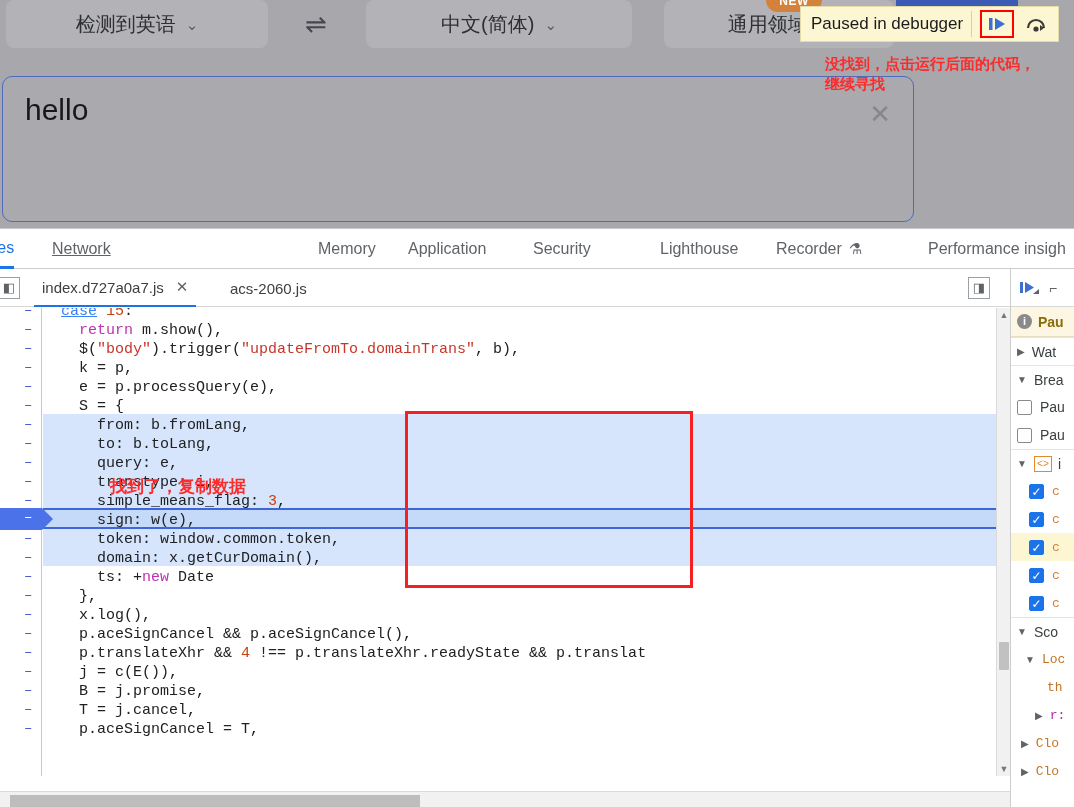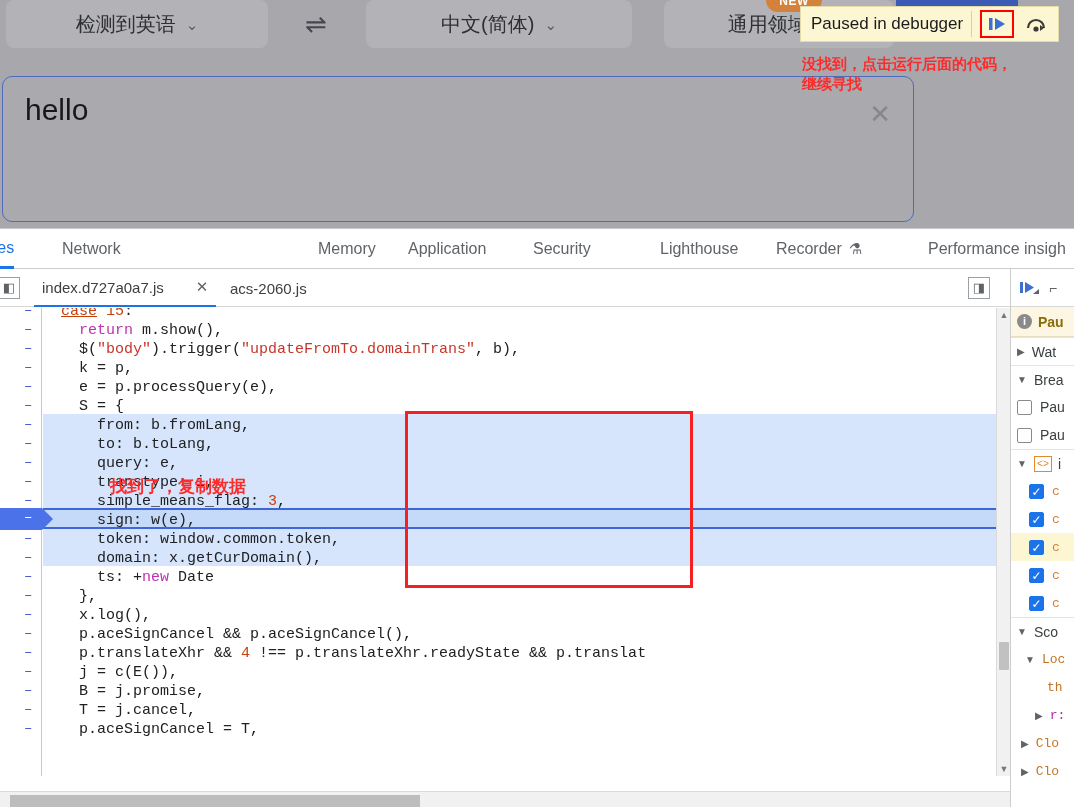--- a/index.html
+++ b/index.html
@@ -26,21 +26,21 @@
   .blue-btn { position:absolute; left:896px; top:-8px; width:122px; height:48px;
     background:#3b5bb5; border-radius:10px; }
 
   .input-card { position:absolute; left:2px; top:76px; width:912px; height:146px;
     background:#a9a9ae; border:1px solid #4d6bbf; border-radius:10px; }
   .input-text { position:absolute; left:22px; top:16px; font-size:30px; color:#17181a; }
   .input-clear { position:absolute; right:22px; top:22px; font-size:26px; color:#86878c; }
 
   .ann-red { position:absolute; color:#fb2c2c; font-weight:bold; font-size:15px;
     line-height:20px; white-space:pre; }
-  #ann-top { left:802px; top:54px; }
+  #ann-top { left:825px; top:54px; }
 
   
   .paused-banner { position:absolute; left:800px; top:6px; height:36px;
     background:#fdf6d3; border:1px solid #e4dca8; display:flex; align-items:center;
     padding:0 6px 0 10px; z-index:30; }
   .paused-banner .pb-text { font-size:17px; color:#1b1c1e; white-space:nowrap; }
   .pb-sep { width:1px; height:26px; background:#d9d2a5; margin:0 8px; }
   .pb-resume { width:34px; height:28px; border:2px solid #ff0000;
     display:flex; align-items:center; justify-content:center; }
   .pb-step { width:32px; height:28px; display:flex; align-items:center;
@@ -55,21 +55,21 @@
     font-size:16px; color:#5f6368; white-space:nowrap; }
   .dt-tab.active { color:#1a73e8; border-bottom:3px solid #1a73e8; }
   .dt-tab .beaker { margin-left:7px; font-size:15px; color:#5f6368; }
 
   .dt-files { position:relative; height:38px; background:#fff;
     border-bottom:1px solid #d6d6d6; }
   .panel-toggle-l { position:absolute; left:-2px; top:8px; width:22px; height:22px;
     border:1px solid #9aa0a6; color:#5f6368; font-size:13px; text-align:center;
     line-height:20px; }
   .file-tab { position:absolute; top:0; height:38px; display:flex; align-items:center;
-    font-size:15px; color:#3c4043; padding:0 8px;gap:20px; }
+    font-size:15px; color:#3c4043; padding:0 8px; }
   .file-tab.active { border-bottom:2px solid #1a73e8; }
   .file-x { margin-left:12px; font-size:15px; color:#5f6368; }
   .panel-toggle-r { position:absolute; right:84px; top:8px; width:22px; height:22px;
     border:1px solid #9aa0a6; color:#5f6368; font-size:13px; text-align:center;
     line-height:20px; }
 
   
   .editor { position:absolute; left:0; top:79px; width:1010px; height:468px;
     background:#fff; overflow:hidden; }
   .gutter { position:absolute; left:0; top:0; width:42px; height:468px;
@@ -87,21 +87,21 @@
     font-family:"Liberation Mono", monospace; font-size:15px; line-height:19px;
     color:#202124; white-space:pre; }
   .code .line { position:relative; height:19px; padding-left:0; }
   .hl-line { position:absolute; left:43px; width:967px; height:19px;
     background:#d6e5fb; }
   .exec-line { position:absolute; left:43px; width:967px; height:21px;
     background:#c4daf8; border-top:2px solid #3f66d8; border-bottom:2px solid #3f66d8; }
   .kw { color:#c030b0; }
   .str { color:#c5372c; }
   .num { color:#c2410c; }
-  .cas { color:#c2410c;text-decoration:underline; }
+  .cas { color:#3b82f6;text-decoration:underline; }
 
   .redbox { position:absolute; border:3px solid #f52121; }
 
   
   .vscroll { position:absolute; right:0; top:0; width:14px; height:468px;
     background:#f1f1f1; border-left:1px solid #dadada; }
   .vs-arrow { position:absolute; left:0; width:14px; height:14px; color:#777;
     font-size:9px; text-align:center; line-height:14px; }
   .vs-thumb { position:absolute; left:2px; width:10px; background:#c1c1c1;
     border-radius:1px; }
@@ -187,21 +187,21 @@
       </svg>
     </div>
   </div>
 
   <div class="devtools">
 
     <div class="dt-tabs" id="dt-tabs">
         <div class="dt-tab active" style="left: -16px;">
           <span>rces</span>
         </div>
-        <div class="dt-tab" style="left: 62px;">
+        <div class="dt-tab" style="left: 52px; text-decoration: underline;">
           <span>Network</span>
         </div>
         <div class="dt-tab" style="left: 318px; justify-content: flex-end;">
           <span>Memory</span>
         </div>
         <div class="dt-tab" style="left: 408px;">
           <span>Application</span>
         </div>
         <div class="dt-tab" style="left: 533px;">
           <span>Security</span>

